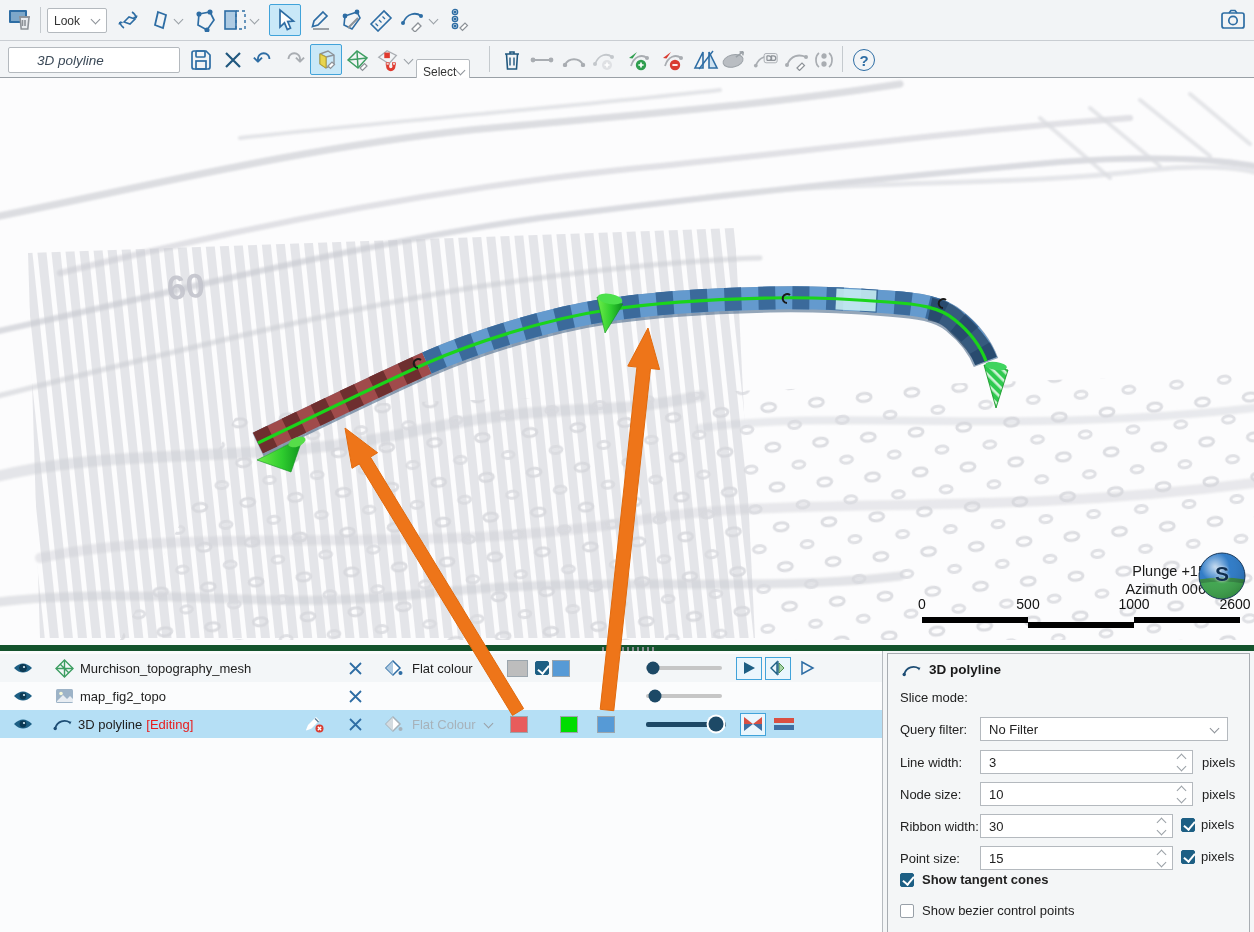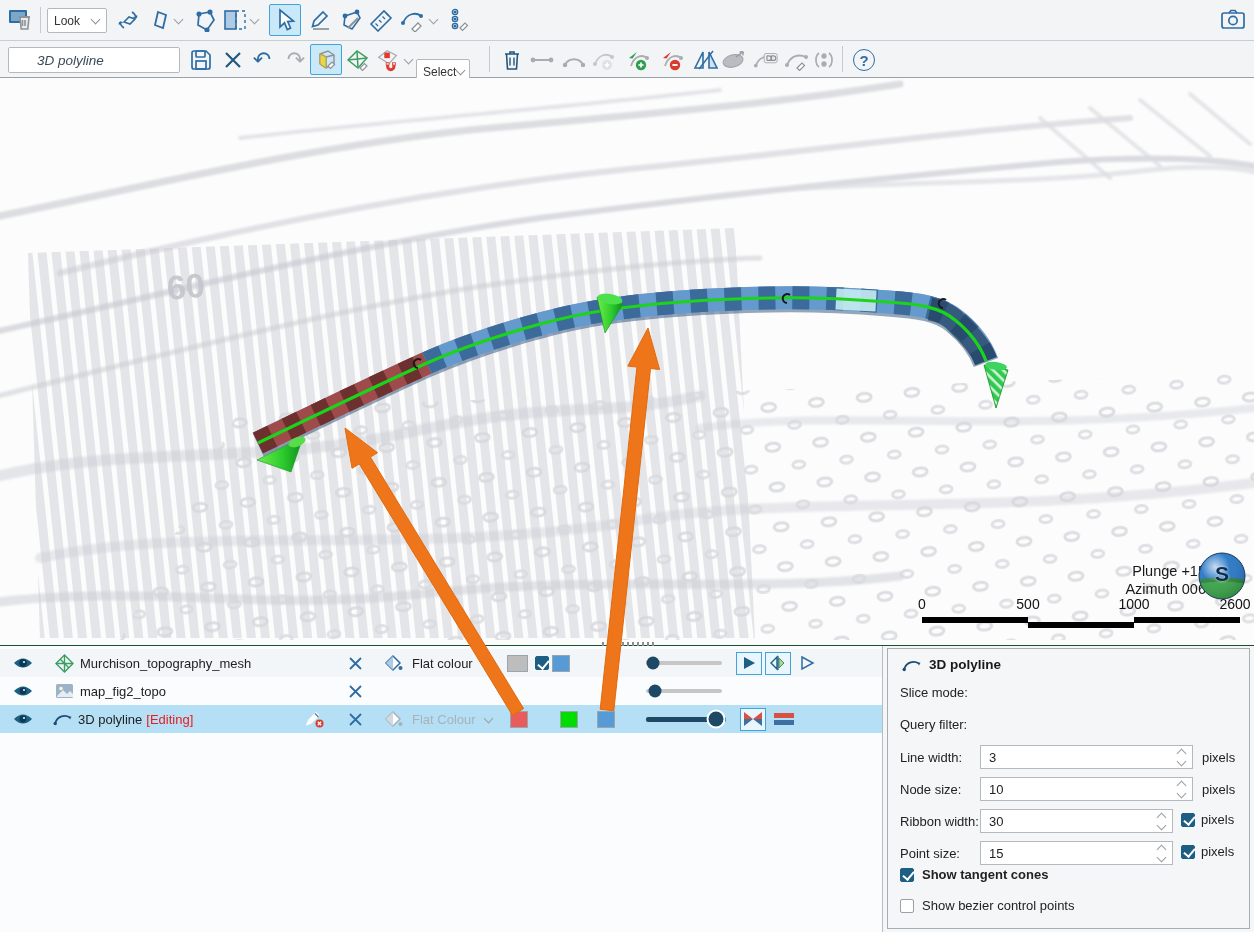--- a/index.html
+++ b/index.html
@@ -31,21 +31,21 @@
   #scene { position:absolute; top:78px; left:0; width:1254px; height:567px; background:#fcfcfd; overflow:hidden; }
   #scene svg.terrain { position:absolute; left:0; top:0; }
   .orient { position:absolute; right:48px; top:484px; text-align:right; font-size:14.5px; color:#1a1a1a; line-height:18px; }
   .scalebar { position:absolute; left:900px; top:518px; width:354px; height:34px; font-size:14px; color:#111; }
   .scalebar .tick { position:absolute; top:0; transform:translateX(-50%); }
   .sb-seg { position:absolute; height:6px; background:#000; }
   .compass { position:absolute; left:1197px; top:473px; width:50px; height:50px; }
   .compass .s-label { position:absolute; left:0; top:11px; width:50px; text-align:center; font-size:21px; font-weight:bold; color:#0e2d4e; text-shadow:0 0 3px rgba(255,255,255,.9); }
 
   
-  #bottom { position:absolute; top:645px; left:0; width:1254px; height:287px; background:#fbfcfd; border-top:1px solid #14532d; }
+  #bottom { position:absolute; top:645px; left:0; width:1254px; height:287px; background:#fbfcfd; border-top:6px solid #14532d; }
   .split-handle { position:absolute; left:602px; top:-4px; width:52px; height:5px; background:repeating-linear-gradient(90deg,#888d92 0 2px, transparent 2px 5px); }
   #layers { position:absolute; left:0; top:0; width:883px; height:287px; background:#fbfcfd; border-right:1px solid #b6bbc0; }
   .lrow { position:absolute; left:0; width:882px; height:28px; }
   .lrow.alt { background:#f3f6f8; }
   .lrow.sel { background:#b5dff5; }
   .lrow .cell { position:absolute; top:0; height:28px; display:flex; align-items:center; }
   .lname { font-size:13px; color:#222; }
   .status-edit { color:#e81c1c; margin-left:4px; font-size:13px; }
   .swatch { width:18px; height:17px; border:1px solid #9aa5ad; }
   .xbtn svg { display:block; }
@@ -632,20 +632,24 @@
               <path d="M2 11.5 C4.5 3.5 12 2.5 17 5.5" stroke="#1d4d74" stroke-width="1.8"></path>
               <circle cx="2.2" cy="11.5" r="1.7" fill="#1d4d74"></circle>
               <path d="M18.5 4.4 l-3 .5 1.5 2.6 z" fill="#1d4d74"></path>
             </svg>
           <span>3D polyline</span>
         </div>
 
         <div class="prow-label" style="top:36px;">Slice mode:</div>
 
         <div class="prow-label" style="top:68px;">Query filter:</div>
+        <div class="pddl" style="top:63px;">
+          <span>No Filter</span>
+          <span class="chevron"></span>
+        </div>
 
         <div class="prow-label" style="top:101px;">Line width:</div>
         <div class="spin" style="top:96px;width:213px;">
           <input value="3" style="">
           <span class="arrows">
               <i class="up"></i>
               <i class="dn"></i>
             </span>
         </div>
         <div class="pixels" style="left:314px;top:101px;">pixels</div>

